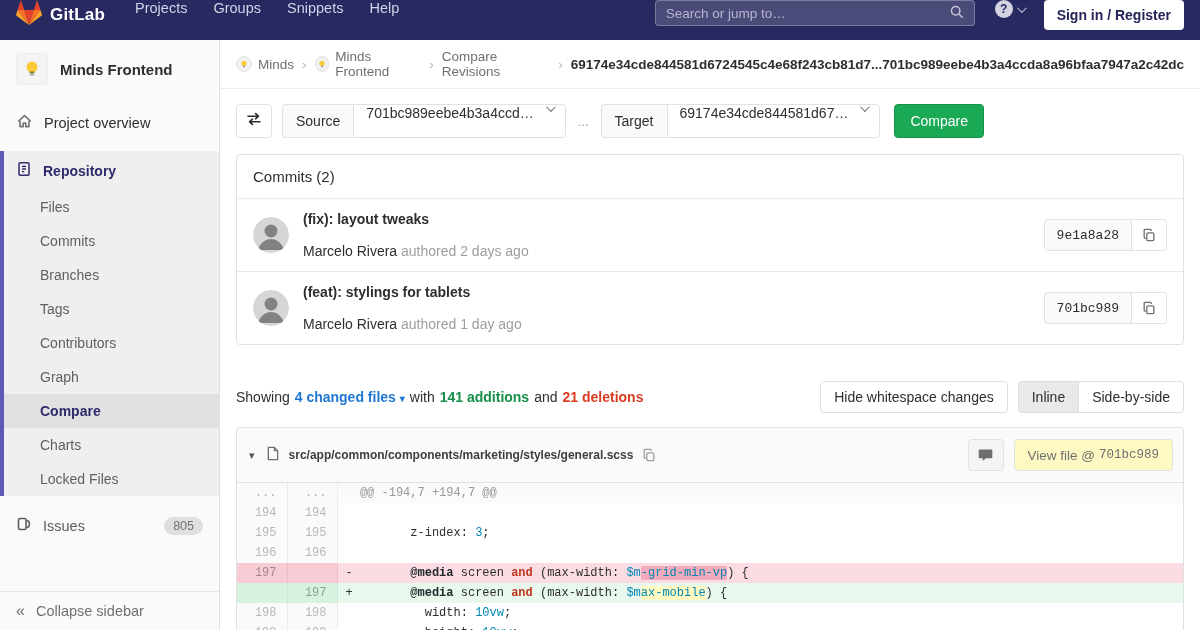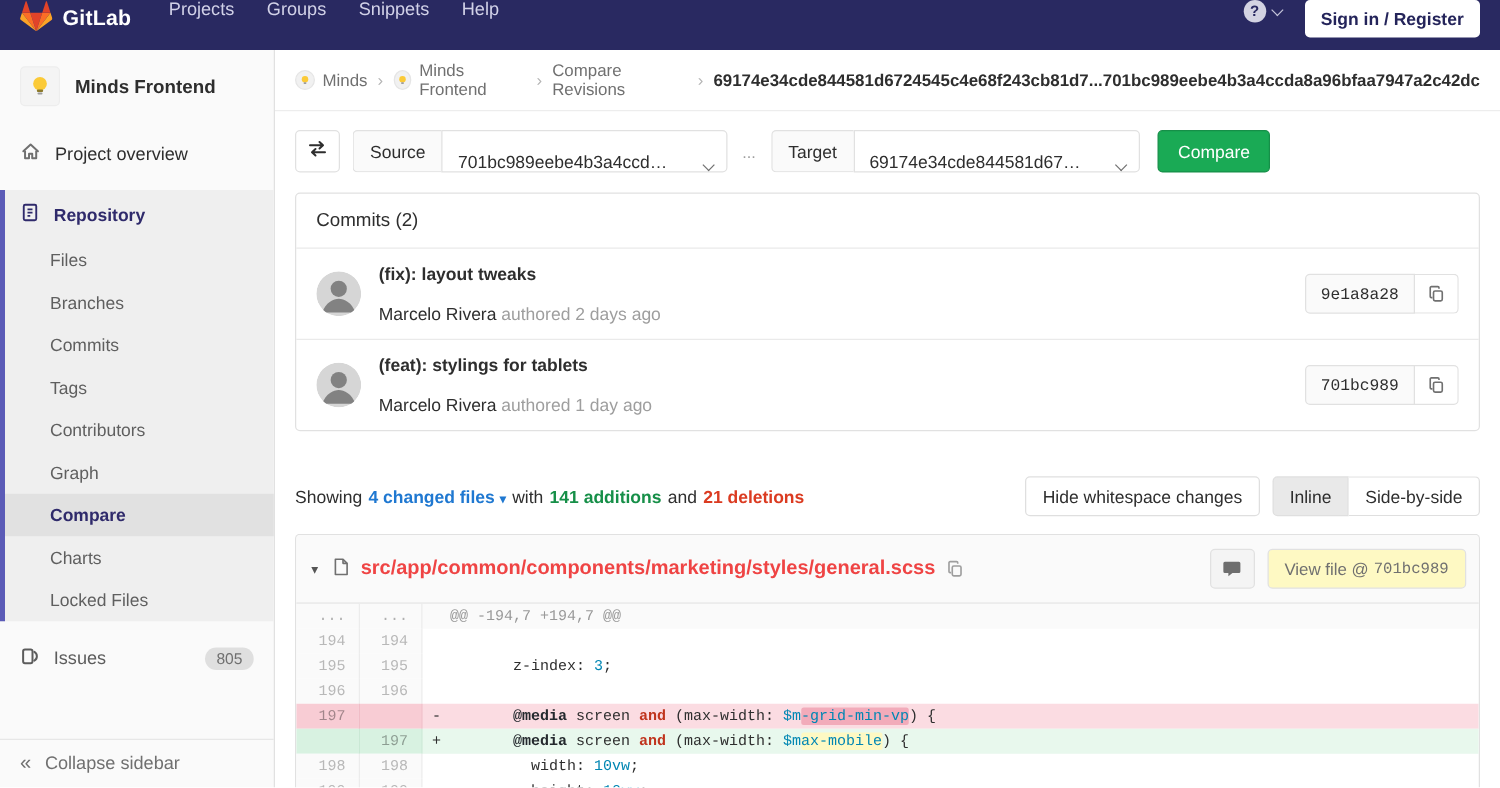--- a/index.html
+++ b/index.html
@@ -67,21 +67,21 @@
   .page-body { padding:0 16px; }
 
   
   .compare-row { display:flex; align-items:center; gap:10px; margin:15px 0 16px; }
   .swap-btn { width:36px; height:34px; background:#fff; border:1px solid #e1e1e1; border-radius:4px;
     display:flex; align-items:center; justify-content:center; font-size:16px; color:#2e2e2e; cursor:pointer; }
   .input-group { display:flex; align-items:stretch; height:34px; }
   .ig-label { background:#fafafa; border:1px solid #e1e1e1; border-right:none; border-radius:4px 0 0 4px;
     display:flex; align-items:center; padding:0 13px; color:#2e2e2e; }
   .ig-dropdown { background:#fff; border:1px solid #e1e1e1; border-radius:0 4px 4px 0; display:flex;
-    align-items:flex-end; gap:28px; padding:0 12px; cursor:pointer; min-width:212px; justify-content:space-between; }
+    align-items:flex-start; gap:12px; padding:0 12px; cursor:pointer; min-width:212px; justify-content:space-between; }
   .dd-chev { width:7px; height:7px; border-right:1.5px solid #707070; border-bottom:1.5px solid #707070;
     transform:rotate(45deg) translateY(-2px); }
   .dots-sep { color:#9e9e9e; font-size:13px; padding:0 2px; }
   .compare-btn { background:#1aaa55; border:1px solid #168f48; color:#fff; font-size:14px;
     border-radius:4px; padding:0 15px; height:34px; cursor:pointer; margin-left:4px; font-family:"Liberation Sans", sans-serif; }
 
   
   .panel { border:1px solid #e1e1e1; border-radius:4px; }
   .panel-head { padding:13px 16px; font-size:15px; color:#2e2e2e; }
   .commit-row { display:flex; align-items:center; padding:12px 16px; border-top:1px solid #eaeaea; }
@@ -110,21 +110,21 @@
   .btn-group .btn-plain { border-radius:0; border-left-width:0; }
   .btn-group .btn-plain:first-child { border-radius:4px 0 0 4px; border-left-width:1px; }
   .btn-group .btn-plain:last-child { border-radius:0 4px 4px 0; }
   .btn-plain.selected { background:#e9e9e9; }
 
   
   .diff-panel { border:1px solid #e1e1e1; border-radius:4px 4px 0 0; border-bottom:none; overflow:hidden; }
   .diff-head { background:#fafafa; border-bottom:1px solid #e1e1e1; display:flex; align-items:center;
     gap:9px; padding:11px 10px; }
   .tri-down { font-size:11px; color:#555; cursor:pointer; padding:0 2px; }
-  .file-path { font-weight:700; font-size:16px; color:#ef4444; cursor:pointer; }
+  .file-path { font-weight:700; font-size:12px; color:#404040; cursor:pointer; }
   .copy-icon-btn { cursor:pointer; display:flex; align-items:center; }
   .diff-head-actions { margin-left:auto; display:flex; gap:10px; align-items:center; }
   .comment-btn { background:#f4f4f4; border:1px solid #e1e1e1; border-radius:4px; width:36px; height:32px;
     display:flex; align-items:center; justify-content:center; cursor:pointer; }
   .viewfile-btn { background:#fef9c3; border:1px solid #e1e1e1; border-radius:4px; height:32px; padding:0 13px;
     font-size:13.5px; color:#707070; cursor:pointer; display:flex; align-items:center; gap:4px;
     font-family:"Liberation Sans", sans-serif; }
   .viewfile-sha { font-family:"Liberation Mono", monospace; font-size:12.5px; }
 
   .diff-table { width:100%; border-collapse:collapse; font-family:"Liberation Mono", monospace; font-size:12px; }
@@ -166,20 +166,29 @@
     </span>
     <span class="brand-name">GitLab</span>
   </div>
   <nav class="nav-links">
     <span class="nav-link">Projects</span>
     <span class="nav-link">Groups</span>
     <span class="nav-link">Snippets</span>
     <span class="nav-link">Help</span>
   </nav>
   <div class="nav-spacer"></div>
+  <div class="nav-search">
+    <input type="text" placeholder="Search or jump to…" style="">
+    <span>
+      <svg width="14" height="14" viewBox="0 0 16 16" fill="none">
+        <circle cx="6.5" cy="6.5" r="4.8" class="search-glyph" stroke-width="1.7"></circle>
+        <line x1="10.5" y1="10.5" x2="14.5" y2="14.5" class="search-glyph" stroke-width="1.7"></line>
+      </svg>
+    </span>
+  </div>
   <div class="help-group">
     <span class="help-circle">?</span>
     <span class="chev"></span>
   </div>
   <button class="signin-btn">Sign in / Register</button>
 </header>
 
 <div class="layout">
 
 <aside class="sidebar">
@@ -210,22 +219,22 @@
         <svg width="16" height="16" viewBox="0 0 16 16" fill="none">
           <rect x="3" y="1.8" width="10" height="12.4" rx="1.2" stroke="#2f2a6b" stroke-width="1.5"></rect>
           <line x1="6" y1="5.4" x2="10" y2="5.4" stroke="#2f2a6b" stroke-width="1.4"></line>
           <line x1="6" y1="8" x2="10" y2="8" stroke="#2f2a6b" stroke-width="1.4"></line>
           <line x1="6" y1="10.6" x2="8.2" y2="10.6" stroke="#2f2a6b" stroke-width="1.4"></line>
         </svg>
       </span>
       <span>Repository</span>
     </div>
     <div class="repo-sub">Files</div>
+    <div class="repo-sub">Commits</div>
     <div class="repo-sub">Branches</div>
-    <div class="repo-sub">Commits</div>
     <div class="repo-sub">Tags</div>
     <div class="repo-sub">Contributors</div>
     <div class="repo-sub">Graph</div>
     <div class="repo-sub active">Compare</div>
     <div class="repo-sub">Charts</div>
     <div class="repo-sub">Locked Files</div>
   </div>
 
   <div class="issues-row">
     <span>

